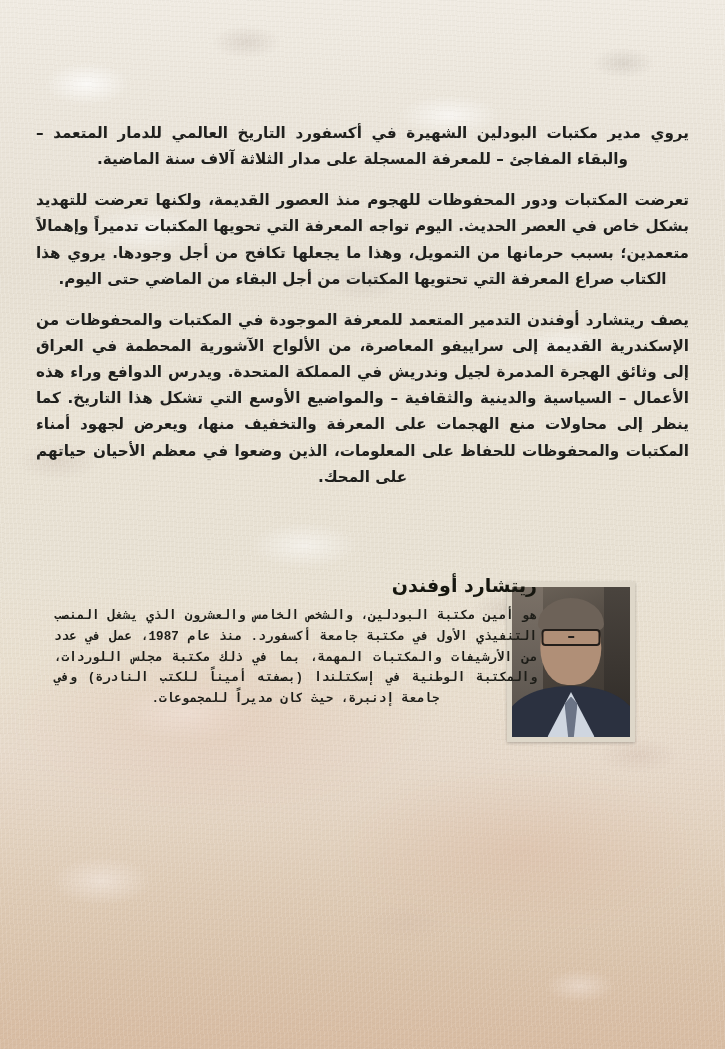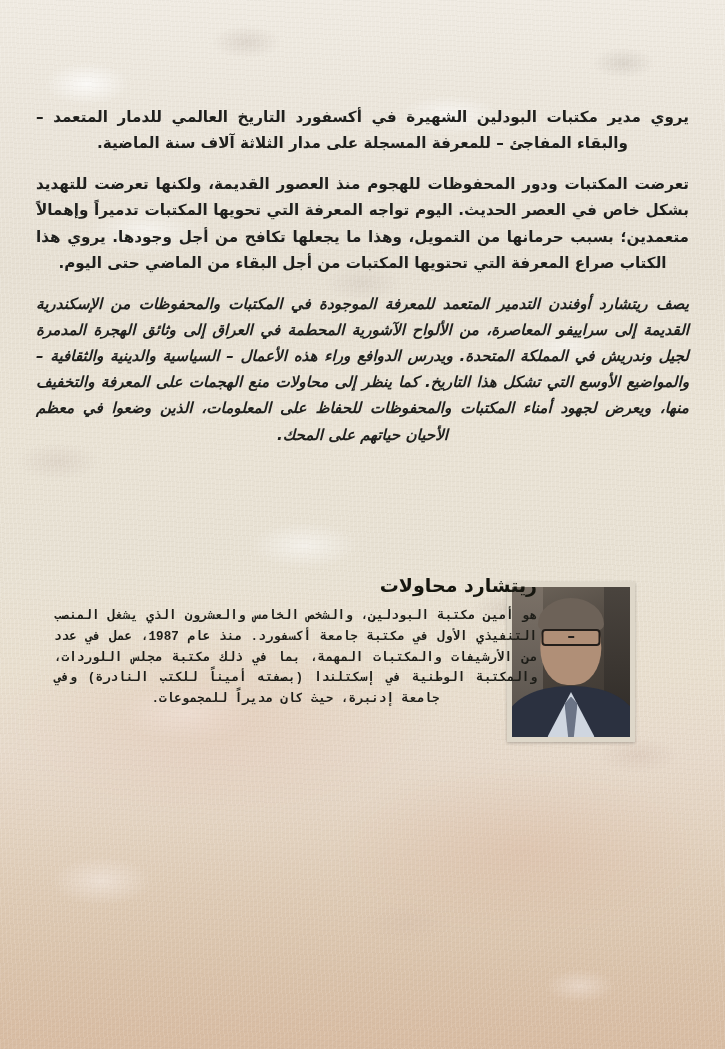--- a/index.html
+++ b/index.html
@@ -72,36 +72,36 @@
       radial-gradient(ellipse 300px 140px at 30% 30%, rgba(214,160,135,.20), rgba(0,0,0,0) 72%),
       radial-gradient(ellipse 260px 120px at 72% 58%, rgba(206,150,122,.18), rgba(0,0,0,0) 72%),
       linear-gradient(180deg, rgba(205,150,120,0) 0%, rgba(205,150,120,.10) 50%, rgba(198,140,110,.20) 100%);
   }
 
   .layer { position: relative; z-index: 3; }
 
   
   .blurb {
     position: absolute;
-    top: 104px;
+    top: 120px;
     right: 36px;
     left: 36px;
   }
   .blurb p {
     margin: 0 0 15px 0;
     font-size: 15.2px;
     line-height: 1.72;
     color: #20201d;
     text-align: justify;
     text-align-last: center;
     font-weight: 700;
     letter-spacing: 0;
     text-shadow: 0 0 1px rgba(255,255,255,.35);
   }
-  .blurb p.p-last { margin-bottom: 0; font-style: italic; }
+  .blurb p.p-last { margin-bottom: 0; }
 
   
   .author-section {
     position: absolute;
     top: 566px;
     right: 36px;
     left: 36px;
     height: 170px;
   }
 
@@ -186,20 +186,20 @@
           <span class="head"></span>
           <span class="hair"></span>
           <span class="glasses"></span>
           <span class="shoulders"></span>
           <span class="shirt"></span>
           <span class="tie"></span>
         </div>
       </figure>
 
       <div class="author-text">
-        <h2 class="author-name">ريتشارد محاولات</h2>
+        <h2 class="author-name">ريتشارد أوفندن</h2>
         <p class="author-bio">هو أمين مكتبة البودلين، والشخص الخامس والعشرون الذي يشغل المنصب التنفيذي الأول في مكتبة جامعة أكسفورد. منذ عام 1987، عمل في عدد من الأرشيفات والمكتبات المهمة، بما في ذلك مكتبة مجلس اللوردات، والمكتبة الوطنية في إسكتلندا (بصفته أميناً للكتب النادرة) وفي جامعة إدنبرة، حيث كان مديراً للمجموعات.</p>
       </div>
 
     </section>
 
   </div>
 </div>
 
 </body></html>

